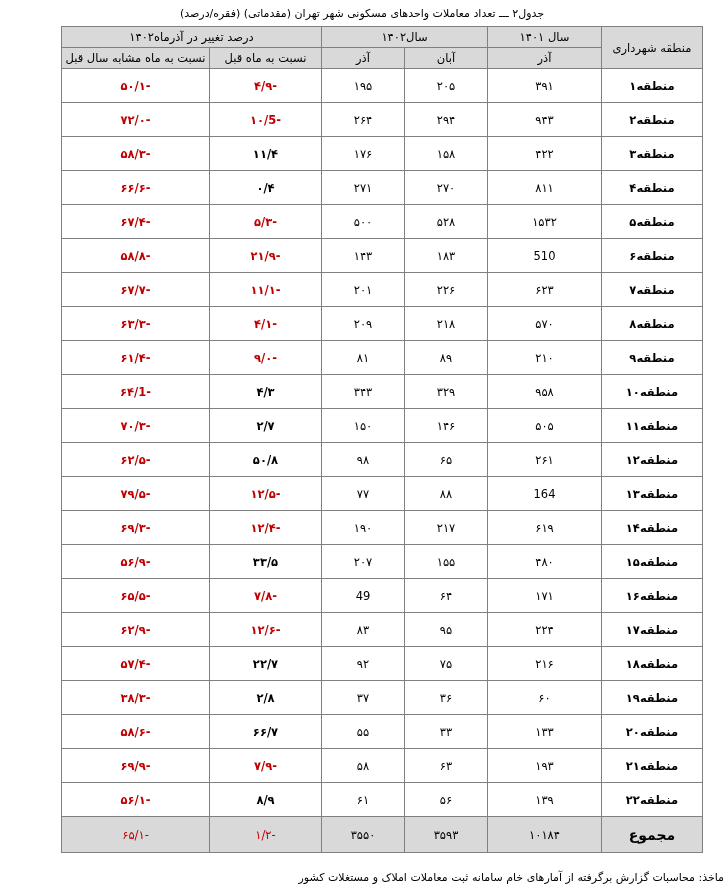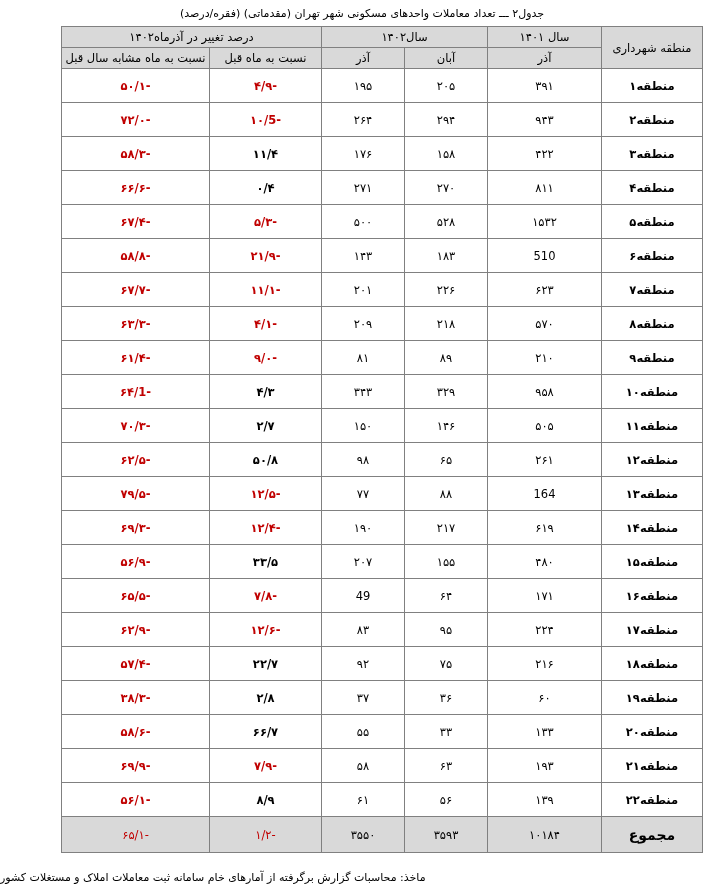--- a/index.html
+++ b/index.html
@@ -113,21 +113,21 @@
   col.c-azar     { width: 83px; }
   col.c-mom      { width: 112px; }
   col.c-yoy      { width: 148px; }
 
   
   .source-note {
     position: absolute;
     bottom: 8px;
     left: 0;
     right: 0;
-    text-align: left;
+    text-align: right;
     font-size: 11px;
     color: #000000;
     white-space: nowrap;
   }
 </style>
 </head>
 <body>
 
 <div class="page">
 

